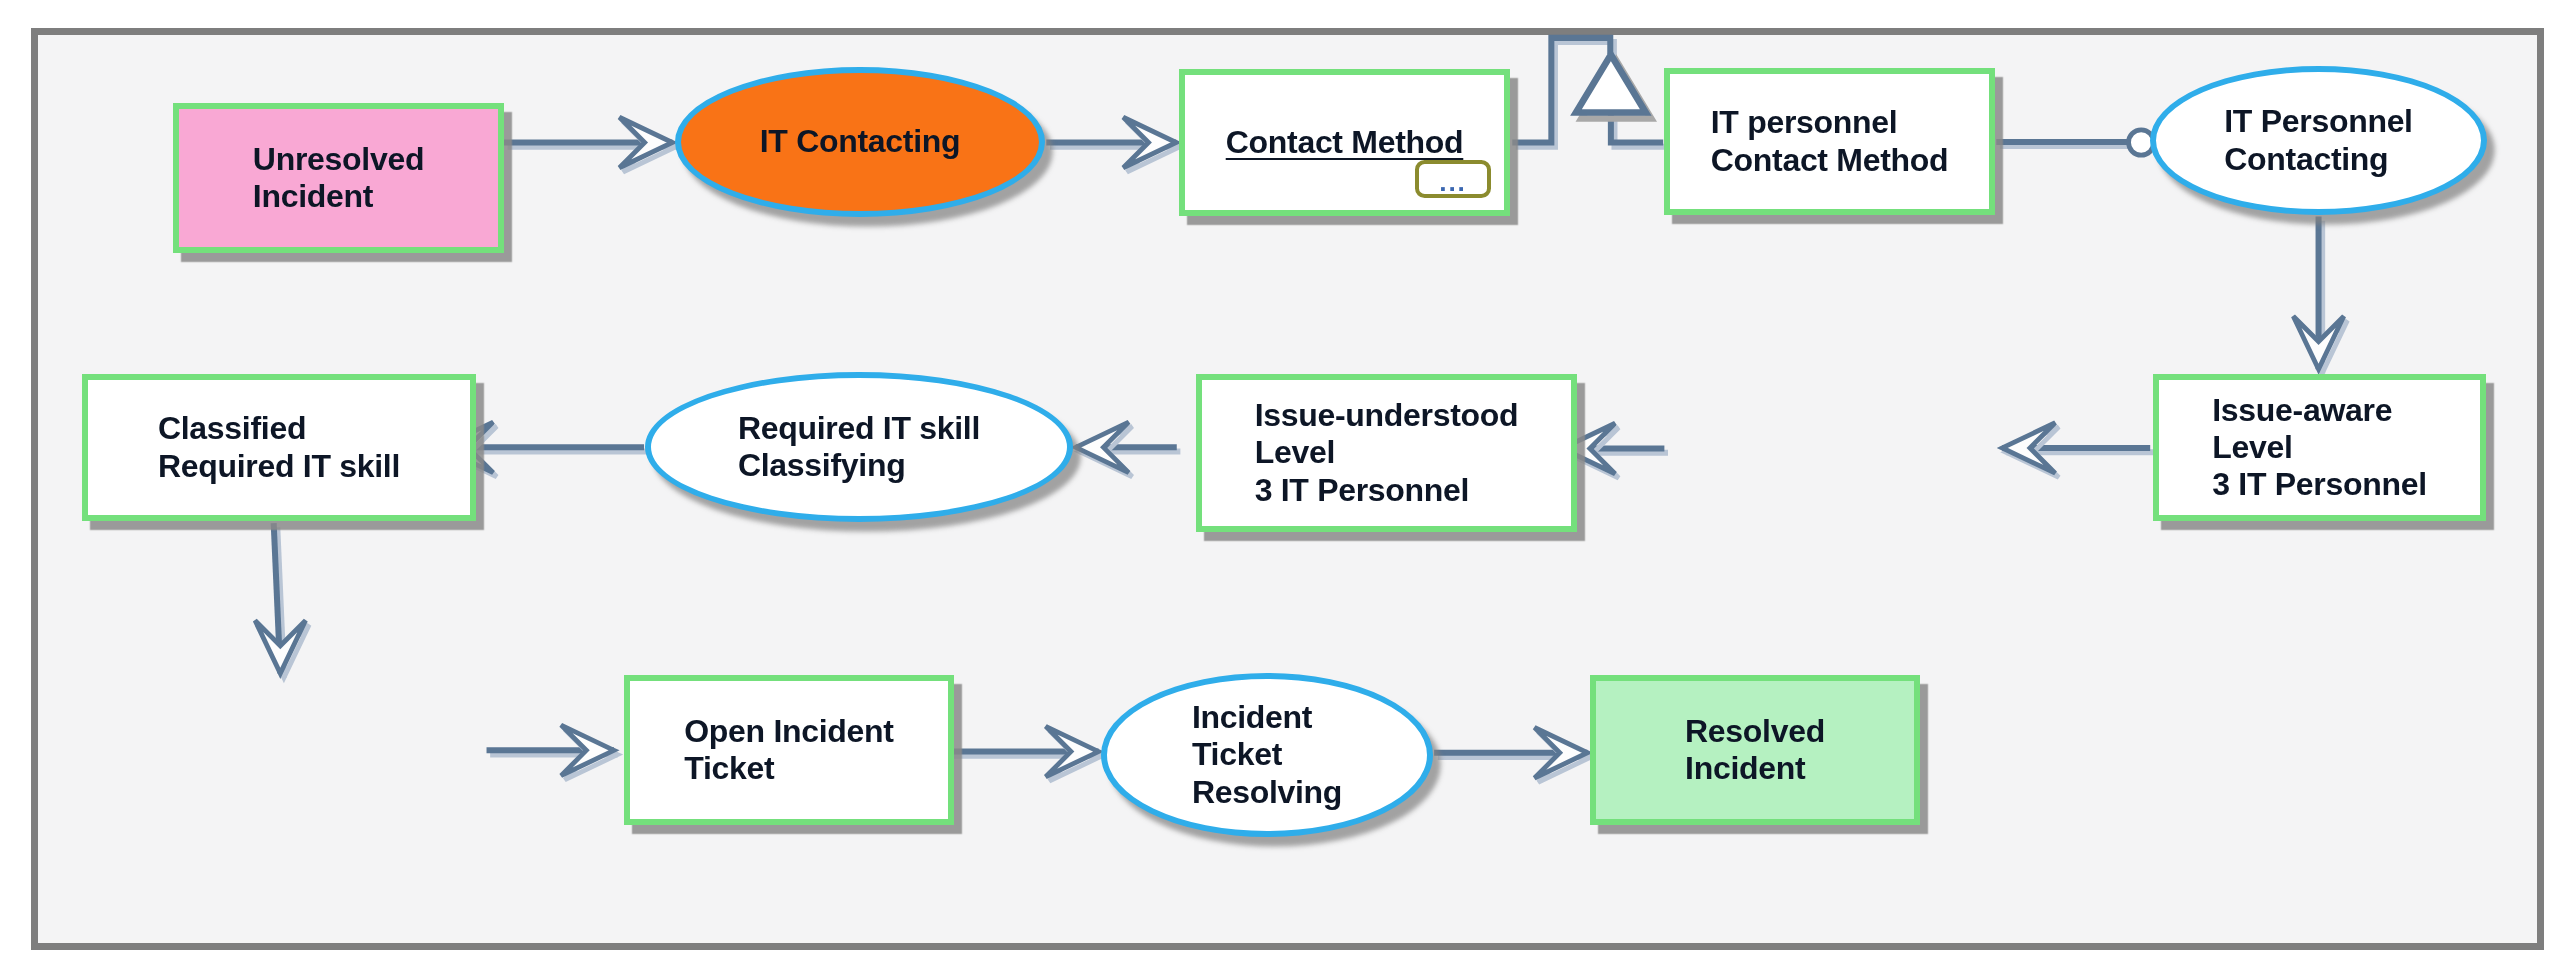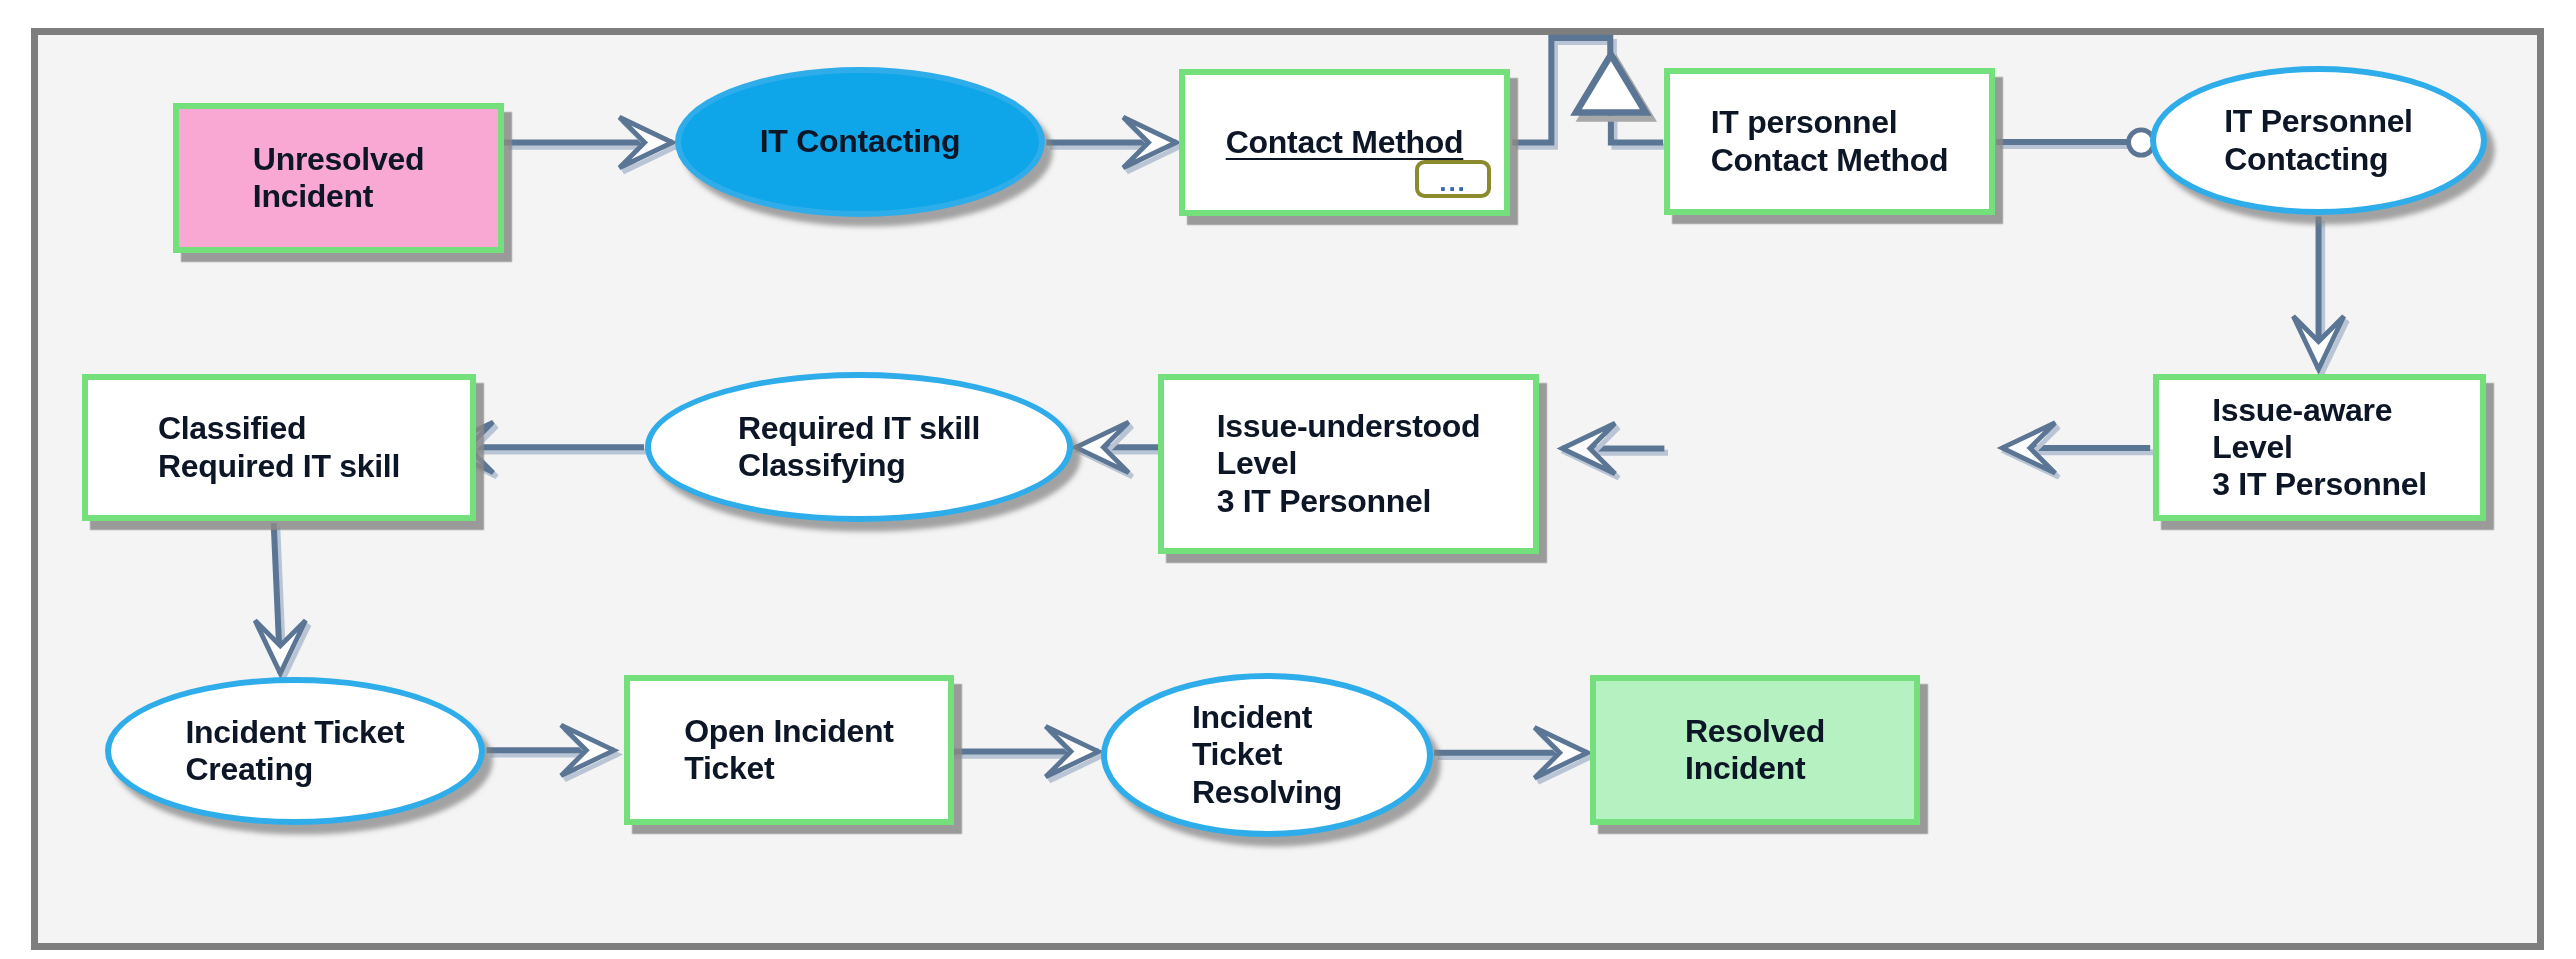--- a/index.html
+++ b/index.html
@@ -106,47 +106,44 @@
         <polygon points="2640,1252 2552,1210 2594,1252 2552,1294" fill="#fdfdfd" stroke="#5a7694" stroke-width="8" stroke-linejoin="miter"></polygon>
       </g>
       <polygon points="2688,101 2630,197 2746,197" fill="none" stroke="#a8a8a8" stroke-width="11"></polygon>
       <polygon points="2679,91 2621,187 2737,187" fill="#ffffff" stroke="#5a7694" stroke-width="11"></polygon>
       <circle cx="3561" cy="237" r="21" fill="#ffffff" stroke="#5a7694" stroke-width="8"></circle>
     </svg>
   <div id="node-layer">
       <div class="node rect" style="left: 173px; top: 67px; width: 331px; height: 150px; background: #f9a8d4; border: 6px solid rgb(116, 224, 124); color: rgb(13, 22, 38); margin-top: 36px;">
         <div class="label">Unresolved<br>Incident</div>
       </div>
-      <div class="node ellipse" style="left: 675px; top: 67px; width: 370px; height: 150px; background: #0ea5e9; border: 6px solid rgb(47, 173, 234); color: rgb(13, 22, 38);">
+      <div class="node ellipse" style="left: 675px; top: 67px; width: 370px; height: 150px; background: #f97316; border: 6px solid rgb(47, 173, 234); color: rgb(13, 22, 38);">
         <div class="label">IT Contacting</div>
       </div>
       <div class="node rect" style="left: 1179px; top: 69px; width: 331px; height: 147px; background: rgb(255, 255, 255); border: 6px solid rgb(116, 224, 124); color: rgb(13, 22, 38);">
         <div class="label underline">Contact Method</div>
         <div class="badge" style="left: 230px; top: 85px; width: 76px; height: 38px; border: 4.8px solid rgb(139, 139, 46); color: rgb(58, 102, 176);">...</div>
       </div>
       <div class="node rect" style="left: 1664px; top: 68px; width: 331px; height: 147px; background: rgb(255, 255, 255); border: 6px solid rgb(116, 224, 124); color: rgb(13, 22, 38);">
         <div class="label">IT personnel<br>Contact Method</div>
       </div>
       <div class="node ellipse" style="left: 2150px; top: 66px; width: 337px; height: 149px; background: rgb(255, 255, 255); border: 6px solid rgb(47, 173, 234); color: rgb(13, 22, 38);">
         <div class="label">IT Personnel<br>Contacting</div>
       </div>
       <div class="node rect" style="left: 2153px; top: 374px; width: 333px; height: 147px; background: rgb(255, 255, 255); border: 6px solid rgb(116, 224, 124); color: rgb(13, 22, 38);">
         <div class="label">Issue-aware<br>Level<br>3 IT Personnel</div>
       </div>
-      <div class="node rect" style="left: 1158px; top: 374px; width: 381px; height: 180px; background: rgb(255, 255, 255); border: 6px solid rgb(116, 224, 124); color: rgb(13, 22, 38);">
+      <div class="node rect" style="left: 1196px; top: 374px; width: 381px; height: 158px; background: rgb(255, 255, 255); border: 6px solid rgb(116, 224, 124); color: rgb(13, 22, 38);">
         <div class="label">Issue-understood<br>Level<br>3 IT Personnel</div>
       </div>
       <div class="node ellipse" style="left: 645px; top: 372px; width: 428px; height: 150px; background: rgb(255, 255, 255); border: 6px solid rgb(47, 173, 234); color: rgb(13, 22, 38);">
         <div class="label">Required IT skill<br>Classifying</div>
       </div>
       <div class="node rect" style="left: 82px; top: 374px; width: 394px; height: 147px; background: rgb(255, 255, 255); border: 6px solid rgb(116, 224, 124); color: rgb(13, 22, 38);">
         <div class="label">Classified<br>Required IT skill</div>
-      </div>
-      <div class="node ellipse" style="left: 105px; top: 677px; width: 380px; height: 148px; background: rgb(255, 255, 255); border: 6px solid rgb(47, 173, 234); color: rgb(13, 22, 38);">
-        <div class="label">Incident Ticket<br>Creating</div>
       </div>
       <div class="node rect" style="left: 616px; top: 675px; width: 330px; height: 150px; background: rgb(255, 255, 255); border: 6px solid rgb(116, 224, 124); color: rgb(13, 22, 38); margin-left: 8px;">
         <div class="label">Open Incident<br>Ticket</div>
       </div>
       <div class="node ellipse" style="left: 1101px; top: 673px; width: 332px; height: 164px; background: rgb(255, 255, 255); border: 6px solid rgb(47, 173, 234); color: rgb(13, 22, 38);">
         <div class="label">Incident<br>Ticket<br>Resolving</div>
       </div>
       <div class="node rect" style="left: 1590px; top: 675px; width: 330px; height: 150px; background: rgb(181, 241, 193); border: 6px solid rgb(116, 224, 124); color: rgb(13, 22, 38);">
         <div class="label">Resolved<br>Incident</div>
       </div>

